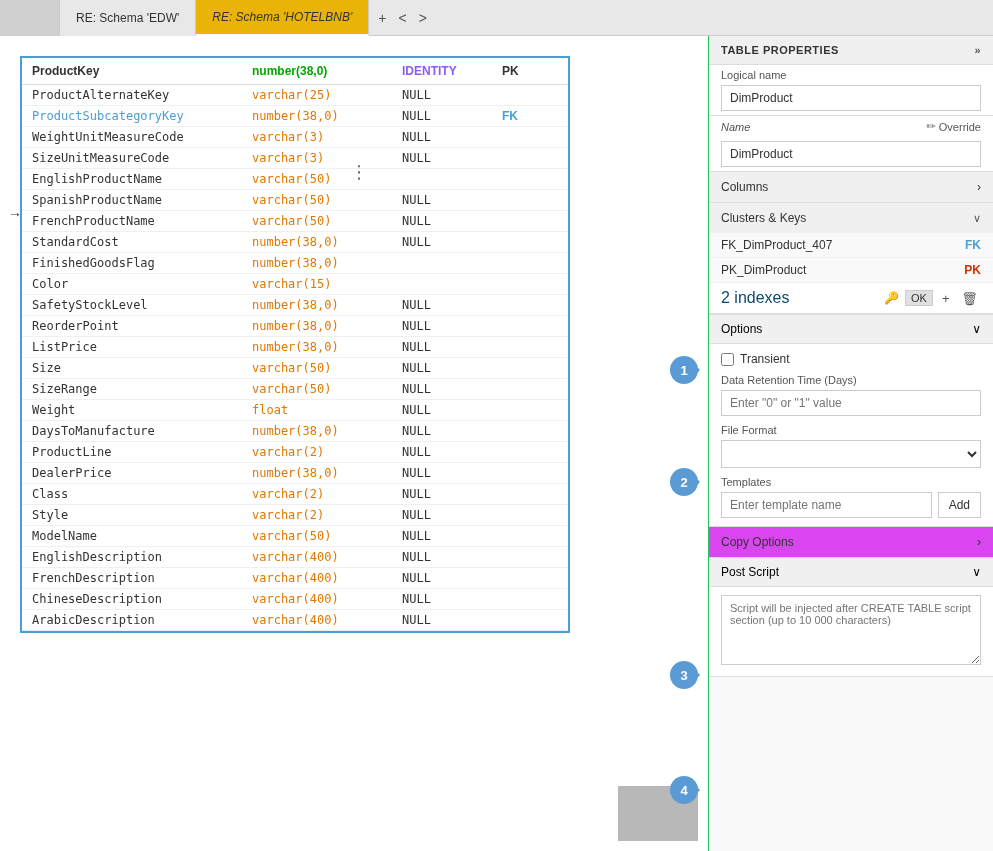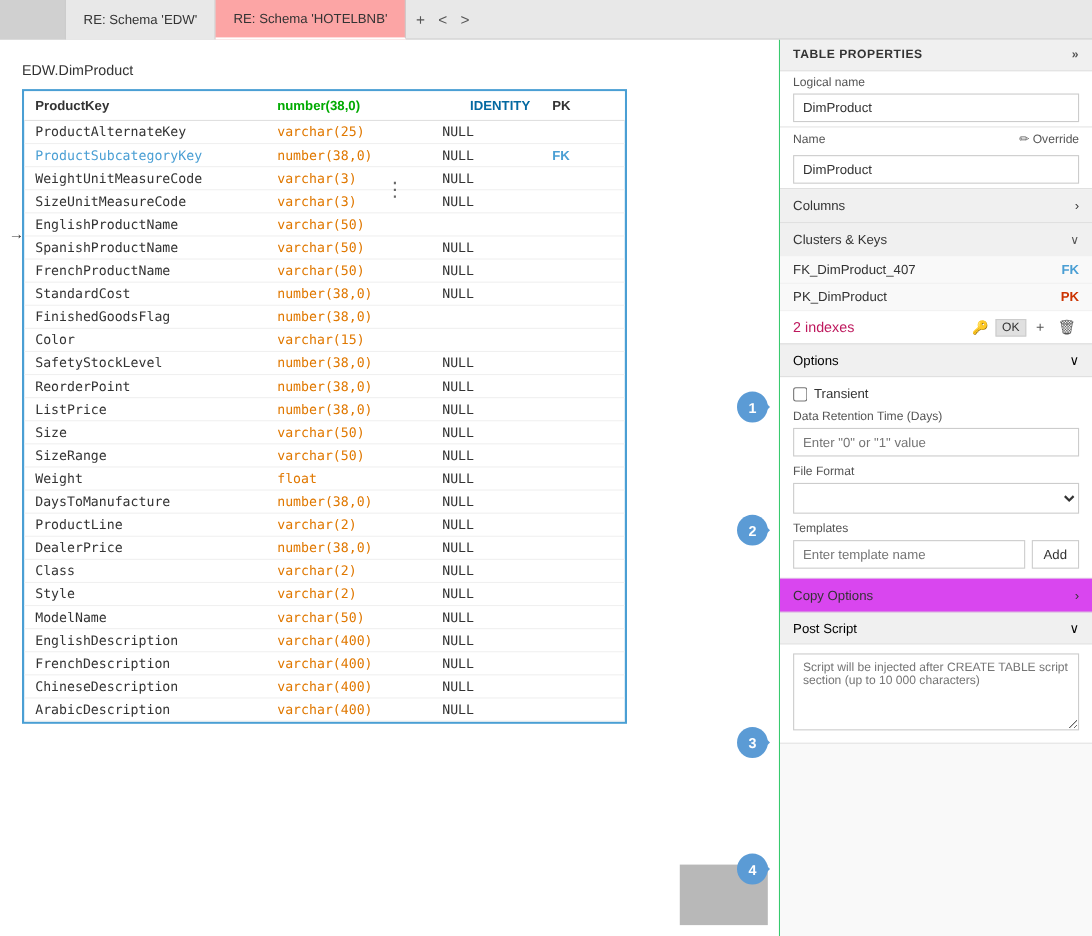--- a/index.html
+++ b/index.html
@@ -5,21 +5,21 @@
     * { box-sizing: border-box; margin: 0; padding: 0; }
     body { font-family: 'Segoe UI', Arial, sans-serif; font-size: 12px; background: #f0f0f0; display: flex; flex-direction: column; width: 993px; height: 851px; overflow: hidden; }
 
     
     .tabs-bar {
       display: flex; align-items: center; background: #e8e8e8; border-bottom: 1px solid #ccc; height: 36px; flex-shrink: 0;
     }
     .tab {
       padding: 0 16px; height: 36px; display: flex; align-items: center; font-size: 12px; color: #333; border-right: 1px solid #ccc; cursor: pointer; background: #e8e8e8; white-space: nowrap;
     }
-    .tab.active { background: #fca5a5; border-bottom: 2px solid #fff; }
+    .tab.active { background: #eab308; border-bottom: 2px solid #fff; font-style: italic; }
     .tab-first { background: #d0d0d0; width: 60px; }
     .tab-controls { display: flex; align-items: center; margin-left: 4px; gap: 2px; }
     .tab-controls span { cursor: pointer; padding: 2px 5px; color: #555; font-size: 14px; }
 
     
     .main-content { display: flex; flex: 1; overflow: hidden; }
 
     
     .diagram-area { flex: 1; background: #fff; overflow: auto; position: relative; padding: 20px; }
 
@@ -29,21 +29,21 @@
     .arrow-indicator { position: absolute; left: 8px; top: 168px; color: #333; font-size: 14px; }
 
     .table-container {
       border: 2px solid #4a9fd4; background: #fff; display: inline-block; min-width: 550px;
     }
     .table-header-row {
       background: #fff; padding: 6px 10px; display: flex; align-items: center; gap: 20px; border-bottom: 1px solid #e0e0e0; font-size: 12px;
     }
     .col-name-h { font-weight: 600; color: #333; min-width: 200px; }
     .col-type-h { color: #00aa00; font-weight: 600; min-width: 130px; }
-    .col-extra-h { color: #0369a1; font-weight: 600; min-width: 80px; text-align: right; }
+    .col-extra-h { color: #8b5cf6; font-weight: 600; min-width: 80px; }
     .col-pk-h { color: #333; font-weight: 600; }
 
     .table-row { display: flex; align-items: flex-start; padding: 3px 10px; gap: 20px; border-bottom: 1px solid #f0f0f0; }
     .col-name { min-width: 200px; color: #333; font-family: monospace; font-size: 12px; }
     .col-name.fk-col { color: #4a9fd4; cursor: pointer; }
     .col-type { min-width: 130px; color: #e07800; font-family: monospace; font-size: 12px; }
     .col-null { min-width: 80px; color: #333; font-family: monospace; font-size: 12px; }
     .col-key { color: #4a9fd4; font-size: 12px; font-weight: 600; }
 
     
@@ -69,21 +69,21 @@
 
     .columns-section { display: flex; justify-content: space-between; align-items: center; padding: 8px 12px; background: #f0f0f0; border-bottom: 1px solid #ddd; cursor: pointer; }
     .columns-section span { font-size: 12px; color: #333; }
 
     .cluster-key-item { display: flex; justify-content: space-between; align-items: center; padding: 5px 12px; font-size: 12px; border-bottom: 1px solid #f0f0f0; }
     .cluster-key-item .key-name { color: #333; }
     .cluster-key-item .key-type { color: #4a9fd4; font-weight: 600; }
     .cluster-key-item .key-type.pk { color: #cc3300; }
 
     .indexes-row { display: flex; justify-content: space-between; align-items: center; padding: 6px 12px; background: #fff; border-bottom: 1px solid #ddd; }
-    .indexes-label { font-size: 13px; color: #be185d; }
+    .indexes-label { font-size: 16px; color: #0c4a6e; }
     .indexes-controls { display: flex; align-items: center; gap: 6px; }
     .idx-btn { background: none; border: none; cursor: pointer; color: #555; font-size: 13px; padding: 1px 3px; }
     .idx-badge { background: #e0e0e0; border: 1px solid #ccc; padding: 1px 5px; font-size: 11px; color: #333; }
 
     
     .options-section-header { display: flex; justify-content: space-between; align-items: center; padding: 7px 12px; background: #f0f0f0; border-bottom: 1px solid #ddd; cursor: pointer; }
     .options-content { padding: 8px 12px; background: #fff; }
     .checkbox-row { display: flex; align-items: center; gap: 6px; margin-bottom: 8px; }
     .checkbox-row input { cursor: pointer; }
     .checkbox-row label { font-size: 12px; color: #333; cursor: pointer; }
@@ -126,23 +126,20 @@
     <span>&lt;</span>
     <span>&gt;</span>
   </div>
 </div>
 
 <div class="main-content">
 
   <div class="diagram-area">
 
     
-    <div class="breadcrumb">
-      <span class="schema">EDW.</span><span class="table-name">DimProduct</span>
-    </div>
 
     
     <div class="dots-menu">⋮</div>
 
     
     <div class="arrow-indicator">→</div>
 
     
     <div class="table-container">
       
@@ -330,21 +327,21 @@
       <span class="expand-btn">»</span>
     </div>
 
     <div class="section-content" style="border-bottom:1px solid #ddd;">
       <label class="field-label">Logical name</label>
       <input class="field-input" type="text" value="DimProduct" style="">
     </div>
 
     <div class="section-content" style="border-bottom:1px solid #ddd;">
       <div class="name-row">
-        <label class="field-label" style="margin:0;">Name</label>
+        <label class="field-label" style="margin:0;font-style:italic;">Name</label>
         <div class="override-btn">
           <span>✏</span>
           <span>Override</span>
         </div>
       </div>
       <input class="field-input" type="text" style="margin-top: 4px;" value="DimProduct">
     </div>
 
     <div class="columns-section">
       <span>Columns</span>

